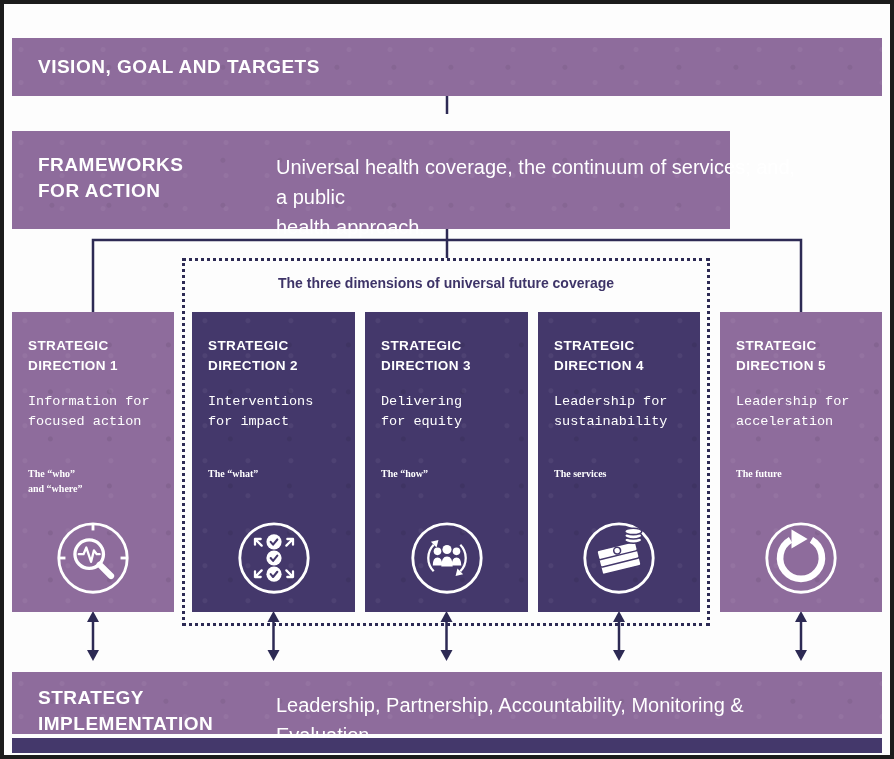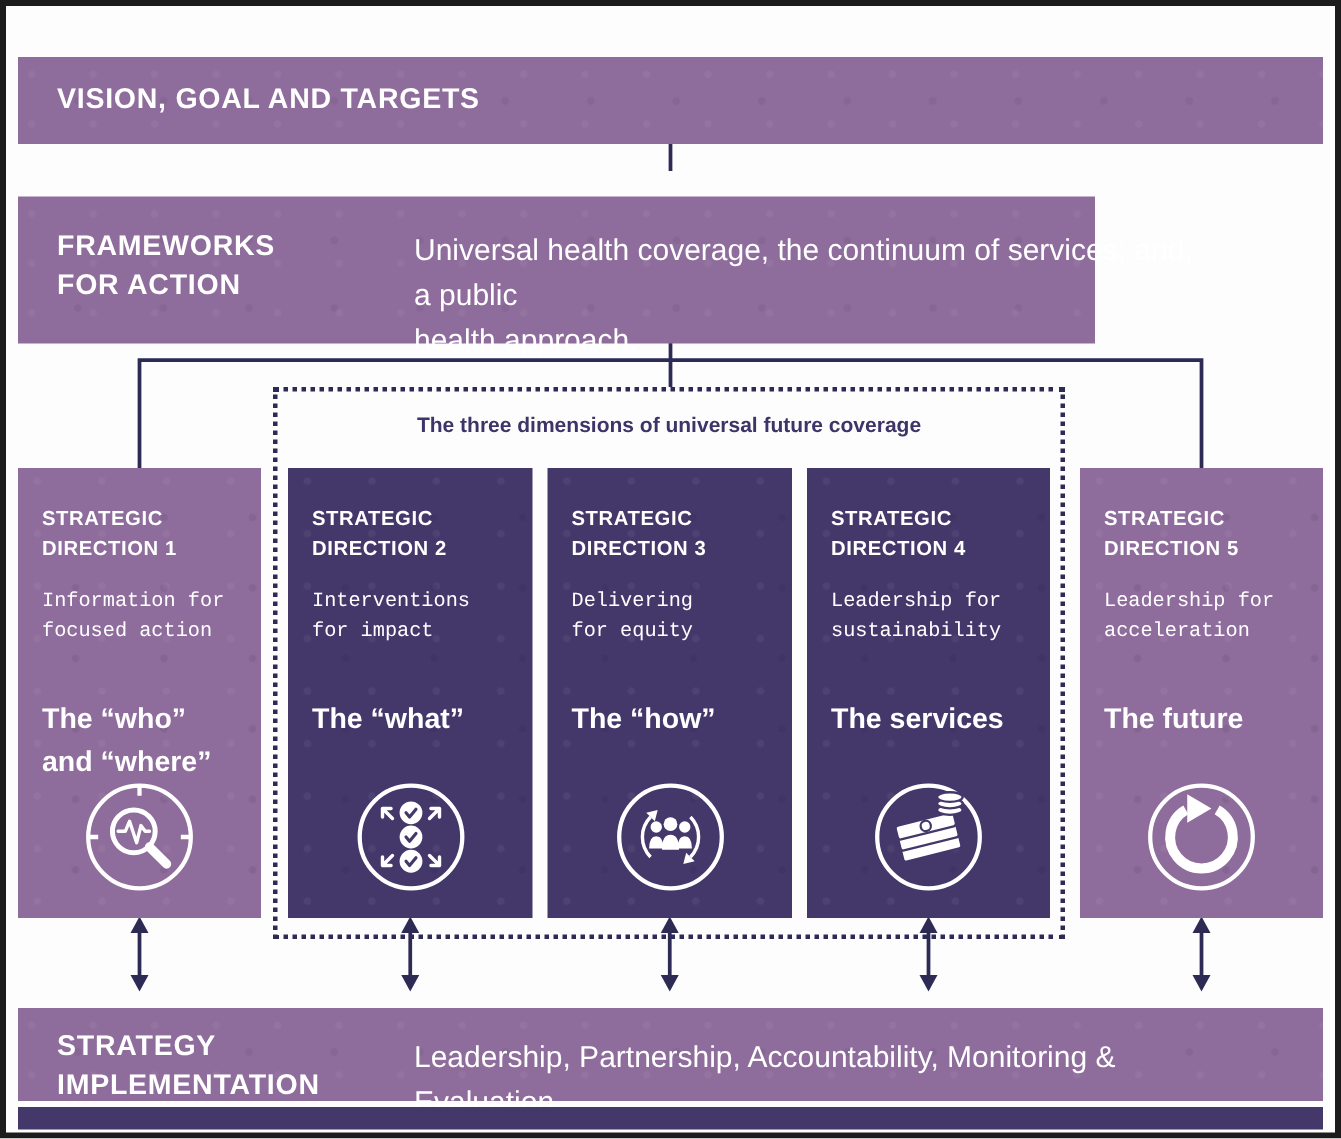--- a/index.html
+++ b/index.html
@@ -22,21 +22,21 @@
   .dotted-title{position:absolute;left:0;right:0;top:14px;text-align:center;color:#3e3468;font-weight:bold;font-size:14px;}
   .column{position:absolute;top:308px;height:300px;box-sizing:border-box;color:#fff;padding:24px 14px 0 16px;
     background-image:radial-gradient(circle at 30% 25%, rgba(255,255,255,.05) 0 2px, transparent 3px),
                      radial-gradient(circle at 65% 70%, rgba(0,0,0,.07) 0 2px, transparent 3px);
     background-size:43px 35px,59px 47px;}
   .column.light{background-color:#8e6c9c;}
   .column.dark{background-color:#44386b;}
   .c1{left:8px;width:162px}.c2{left:188px;width:163px}.c3{left:361px;width:163px}.c4{left:534px;width:162px}.c5{left:716px;width:162px}
   .col-title{font-weight:bold;font-size:13.5px;line-height:1.5;letter-spacing:.4px;white-space:pre-line;height:44px;}
   .col-desc{margin-top:12px;font-size:13.5px;line-height:1.5;white-space:pre-line;height:74px;font-family:Liberation Mono, monospace;}
-  .col-tag{font-weight:bold;font-size:19px;line-height:1.5;white-space:pre-line;}
+  .col-tag{font-weight:bold;font-size:10px;line-height:1.5;white-space:pre-line;font-family:Liberation Serif, serif;}
   .col-icon{position:absolute;left:50%;transform:translateX(-50%);bottom:16px;width:76px;height:76px;}
   .connectors{position:absolute;left:0;top:0;width:886px;height:751px;pointer-events:none;}
 </style>
 </head>
 <body>
 
 <div class="canvas">
 
   <svg class="connectors" viewBox="0 0 886 751">
     <g stroke="#2d2a54" stroke-width="2.5" fill="none">

